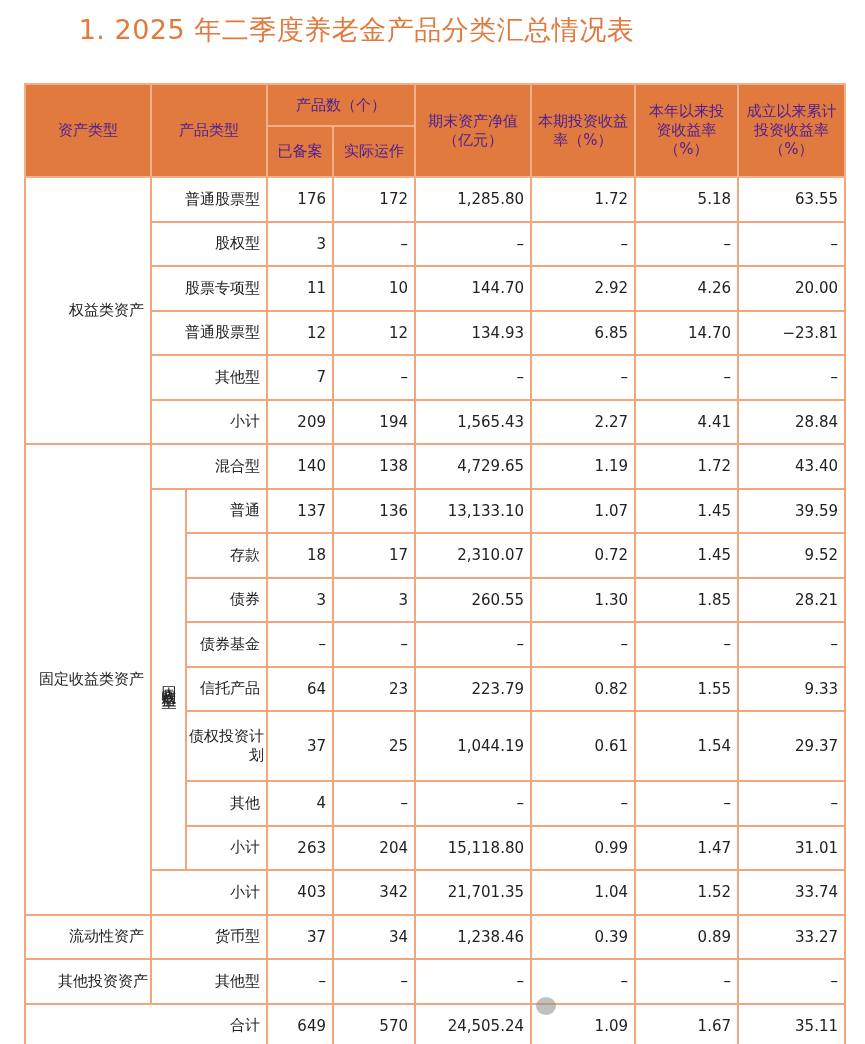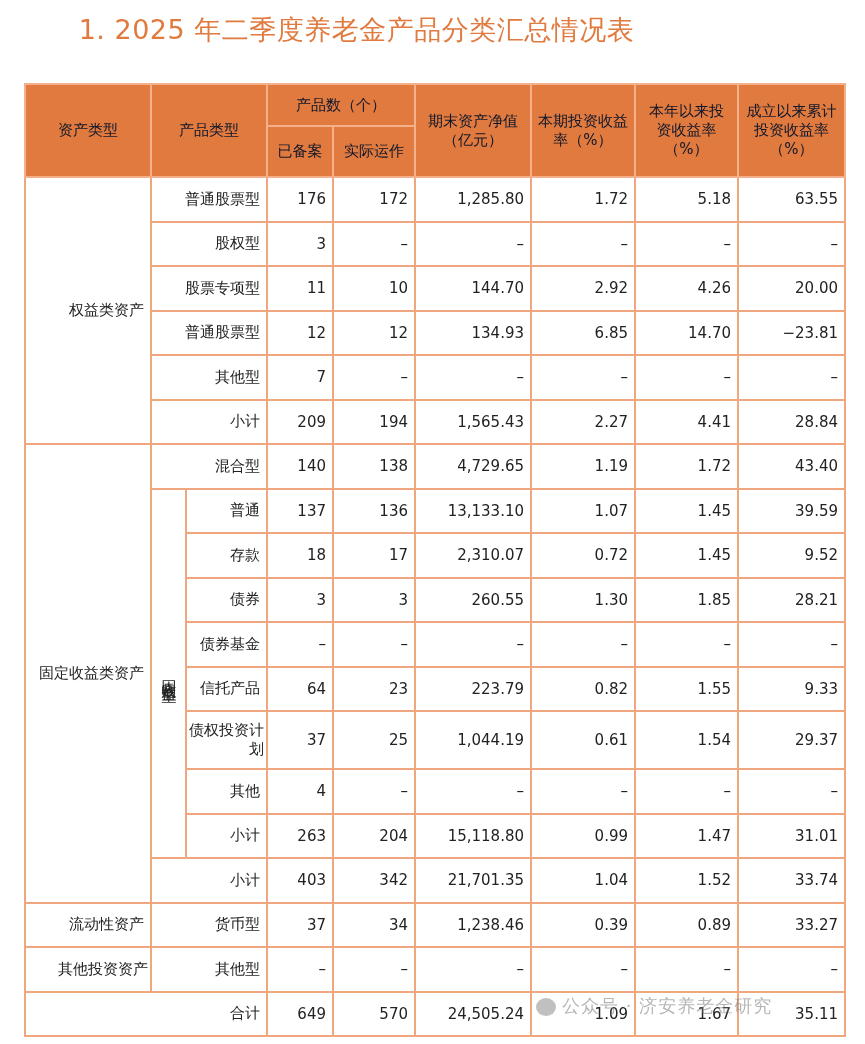--- a/index.html
+++ b/index.html
@@ -1,20 +1,20 @@
 <!DOCTYPE html>
 <html><head>
 <meta charset="utf-8">
 <style>
   html, body { margin: 0; padding: 0; background: #ffffff; }
   body { width: 865px; height: 1044px; position: relative; font-family: "DejaVu Sans", "Liberation Sans", sans-serif; overflow: hidden; }
   .title { position: absolute; top: 12px; left: 0; width: 713px; text-align: center; font-size: 27px; color: #e07a3f; letter-spacing: 0.5px; }
   table { position: absolute; top: 83px; left: 24px; border-collapse: collapse; table-layout: fixed; width: 820px; }
   td, th { border: 2px solid #f0a77d; font-size: 15px; color: #222; padding: 0 6px; box-sizing: border-box; }
-  th { background: #e07a3f; color: #0f172a; font-weight: normal; border-color: #f3b08a; text-align: center; line-height: 19px; }
+  th { background: #e07a3f; color: #4c1d95; font-weight: normal; border-color: #f3b08a; text-align: center; line-height: 19px; }
   td { height: 44.5px; }
   td.num { text-align: right; }
   td.cen { text-align: right; }
   td.vert { text-align: center; writing-mode: vertical-rl; text-orientation: upright; padding: 0; letter-spacing: 2px; }
   .watermark { position: absolute; left: 536px; top: 994px; font-size: 18px; color: rgba(120,120,120,0.55); letter-spacing: 1px; }
   .wm-icon { display: inline-block; width: 20px; height: 18px; border-radius: 50%; background: rgba(140,140,140,0.55); vertical-align: middle; margin-right: 6px; }
 </style>
 </head>
 <body>
 
@@ -154,21 +154,21 @@
     </tr>
     <tr>
       <td class="cen">信托产品</td>
       <td class="num">64</td>
         <td class="num">23</td>
       <td class="num">223.79</td>
         <td class="num">0.82</td>
       <td class="num">1.55</td>
         <td class="num">9.33</td>
     </tr>
-    <tr style="height:58px">
+    <tr style="height:70px">
       <td class="cen" style="line-height:19px;padding:0 2px">债权投资计划</td>
       <td class="num">37</td>
         <td class="num">25</td>
       <td class="num">1,044.19</td>
         <td class="num">0.61</td>
       <td class="num">1.54</td>
         <td class="num">29.37</td>
     </tr>
     <tr>
       <td class="cen">其他</td>
@@ -226,14 +226,14 @@
         <td class="num">570</td>
       <td class="num">24,505.24</td>
         <td class="num">1.09</td>
       <td class="num">1.67</td>
         <td class="num">35.11</td>
     </tr>
   </tbody>
 </table>
 
 <div class="watermark">
-  <span class="wm-icon"></span><span>公众号 · 济安养老金研究</span>
+  <span class="wm-icon"></span>
 </div>
 
 </body></html>

